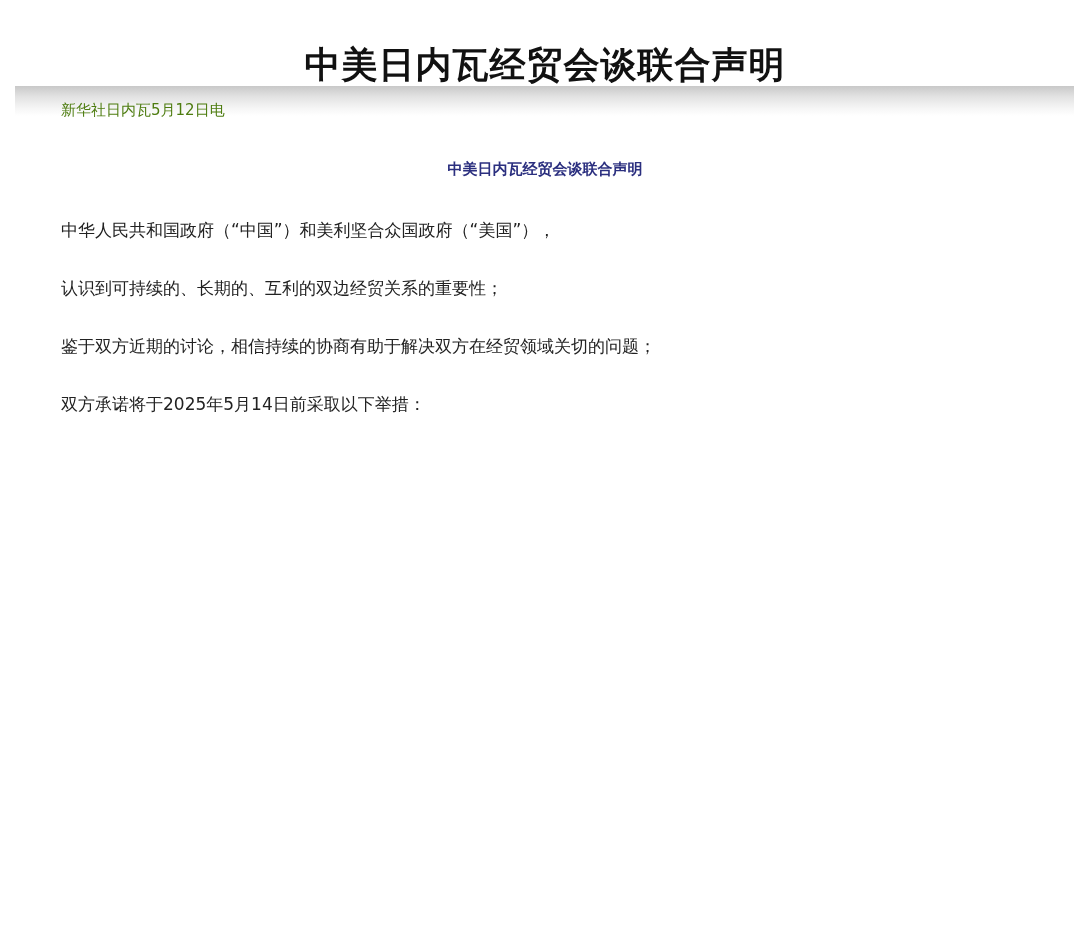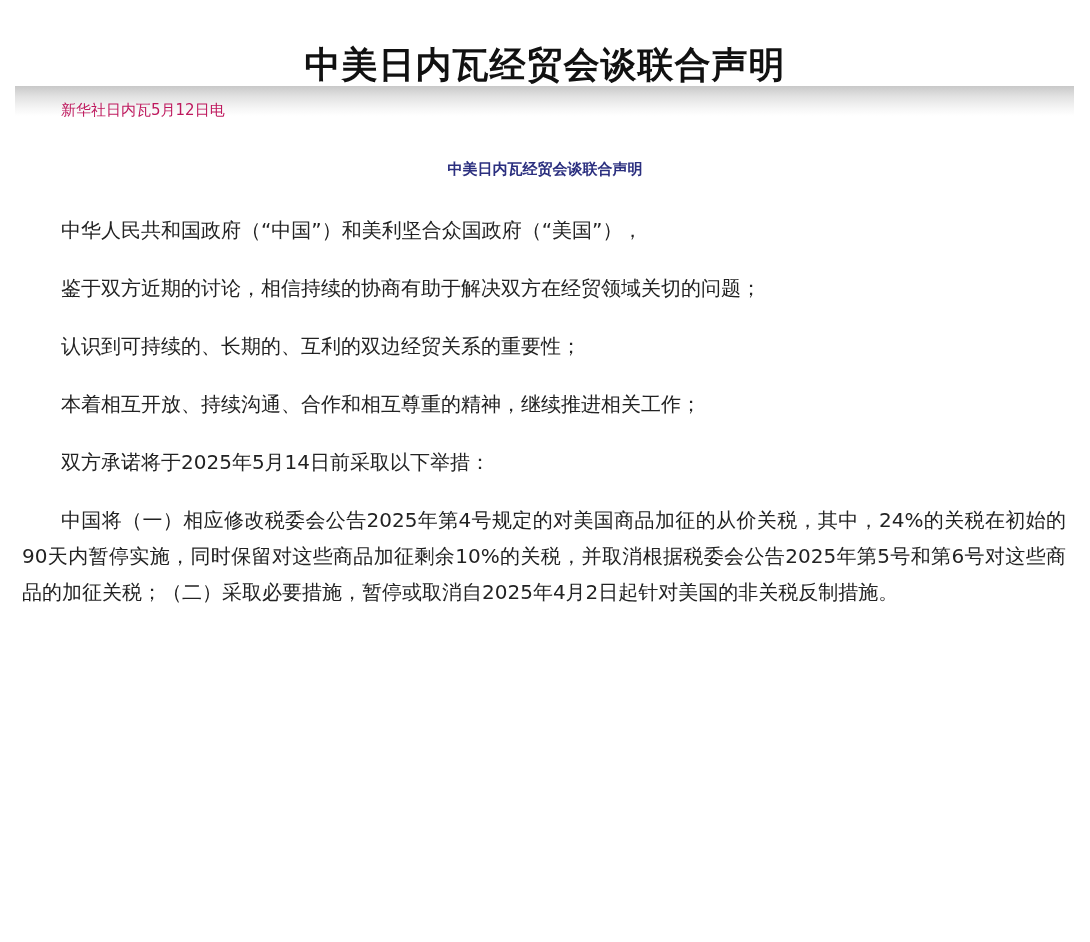--- a/index.html
+++ b/index.html
@@ -34,39 +34,39 @@
       width: 1059px;
       height: 30px;
       background: linear-gradient(to bottom, #c8c8c8 0%, #e2e2e2 35%, #f6f6f6 75%, #ffffff 100%);
     }
     .dateline {
       position: absolute;
       top: 98px;
       left: 61px;
       font-size: 15px;
       line-height: 24px;
-      color: #be185d;
+      color: #4d7c0f;
     }
     .article-subtitle {
       position: absolute;
       top: 156px;
       left: 0;
       width: 1090px;
       text-align: center;
       font-size: 15px;
       font-weight: bold;
       color: #2b2f7f;
       line-height: 26px;
     }
     .body {
       position: absolute;
       top: 212px;
       left: 22px;
       width: 1044px;
-      font-size: 20px;
+      font-size: 17px;
       line-height: 36px;
       color: #222222;
     }
     .para {
       margin: 0;
       text-indent: 39px;
       text-align: justify;
       text-justify: inter-ideograph;
     }
     .para.short { margin-bottom: 22px; }
@@ -78,18 +78,16 @@
 <h1 class="page-title">中美日内瓦经贸会谈联合声明</h1>
 
 <div class="header-band"></div>
 
 <div class="dateline">新华社日内瓦5月12日电</div>
 
 <div class="article-subtitle">中美日内瓦经贸会谈联合声明</div>
 
 <div class="body">
   <p class="para short">中华人民共和国政府（“中国”）和美利坚合众国政府（“美国”），</p>
+  <p class="para short">认识到可持续的、长期的、互利的双边经贸关系的重要性；</p>
   <p class="para short">鉴于双方近期的讨论，相信持续的协商有助于解决双方在经贸领域关切的问题；</p>
-  <p class="para short">认识到可持续的、长期的、互利的双边经贸关系的重要性；</p>
-  <p class="para short">本着相互开放、持续沟通、合作和相互尊重的精神，继续推进相关工作；</p>
   <p class="para short">双方承诺将于2025年5月14日前采取以下举措：</p>
-  <p class="para long">中国将（一）相应修改税委会公告2025年第4号规定的对美国商品加征的从价关税，其中，24%的关税在初始的90天内暂停实施，同时保留对这些商品加征剩余10%的关税，并取消根据税委会公告2025年第5号和第6号对这些商品的加征关税；（二）采取必要措施，暂停或取消自2025年4月2日起针对美国的非关税反制措施。</p>
 </div>
 
 </body></html>

